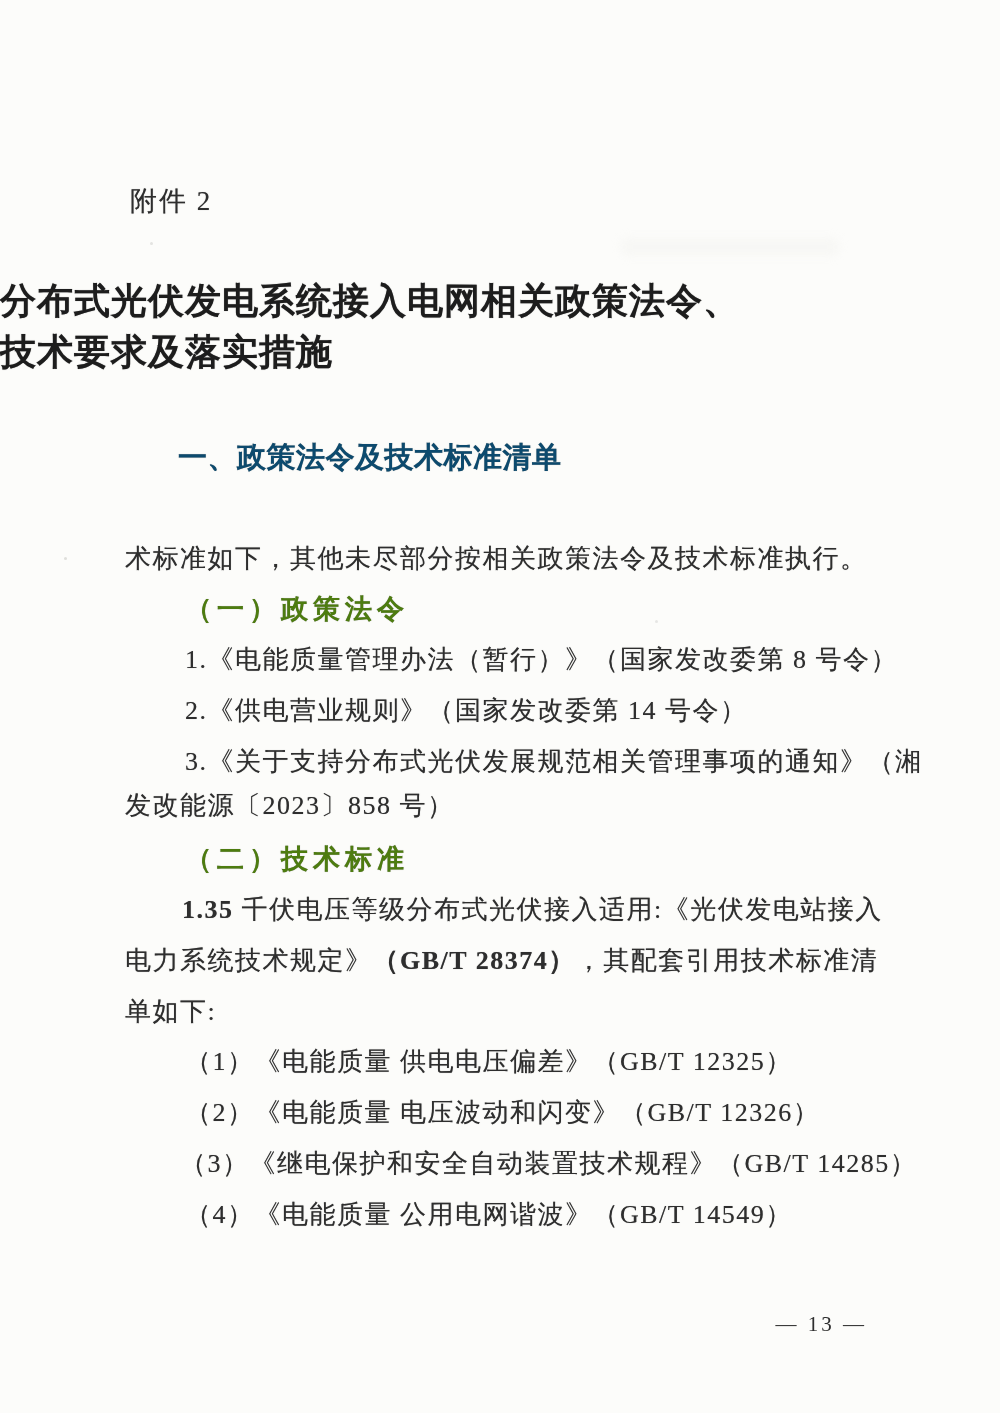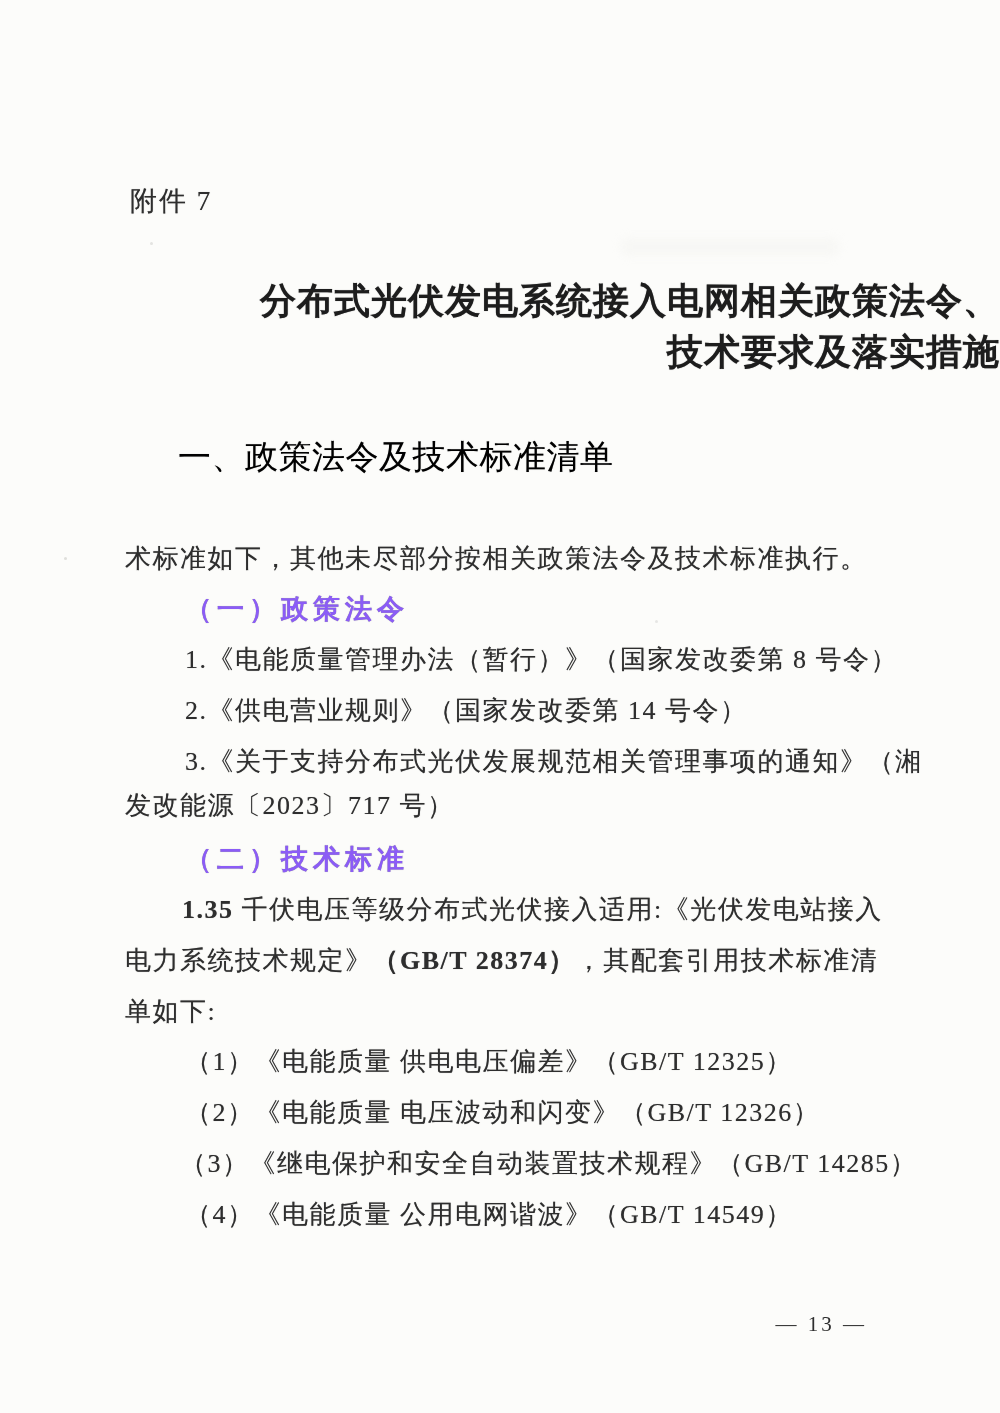--- a/index.html
+++ b/index.html
@@ -26,41 +26,41 @@
     text-shadow: 0 0 0.7px rgba(45,45,45,0.55);
   }
   .attachment {
     font-size: 27px;
     letter-spacing: 2px;
   }
   .doc-title {
     position: absolute;
     left: 0;
     width: 100%;
-    text-align: right;
+    text-align: left;
     font-weight: bold;
     font-size: 36px;
     line-height: 44px;
     letter-spacing: 1px;
     color: #1d1d1d;
     white-space: nowrap;
     text-shadow: 0 0 0.8px rgba(20,20,20,0.6);
   }
   .sec-heading {
     font-family: "Liberation Sans", "DejaVu Sans", sans-serif;
-    font-weight: normal;
-    font-size: 33px;
+    font-weight: bold;
+    font-size: 29px;
     letter-spacing: 0.5px;
-    color: #000000;
+    color: #0c4a6e;
   }
   .sub-heading {
     font-weight: bold;
     font-size: 27px;
     letter-spacing: 5px;
-    color: #8b5cf6;
+    color: #4d7c0f;
   }
   .pageno {
     position: absolute;
     top: 1312px;
     right: 133px;
     font-size: 21px;
     letter-spacing: 3px;
     color: #2e2e2e;
   }
   .speck {
@@ -79,35 +79,35 @@
 </head>
 <body>
 
 <div class="page">
 
   <div class="artifact" style="left:620px; top:238px; width:220px; height:18px; opacity:0.35;"></div>
   <div class="speck" style="left:150px; top:242px; width:3px; height:3px; opacity:0.25;"></div>
   <div class="speck" style="left:64px; top:557px; width:3px; height:3px; opacity:0.3;"></div>
   <div class="speck" style="left:655px; top:620px; width:3px; height:3px; opacity:0.22;"></div>
 
-  <div class="line attachment" style="left:130px; top:184px;">附件 7</div>
+  <div class="line attachment" style="left:130px; top:184px;">附件 2</div>
 
   <div class="doc-title" style="top:279px;">分布式光伏发电系统接入电网相关政策法令、</div>
   <div class="doc-title" style="top:330px;">技术要求及落实措施</div>
 
   <div class="line sec-heading" style="left:178px; top:440px;">一、政策法令及技术标准清单</div>
 
   <div class="line" style="left:125px; top:542px;">术标准如下，其他未尽部分按相关政策法令及技术标准执行。</div>
 
   <div class="line sub-heading" style="left:185px; top:592px;">（一）政策法令</div>
 
   <div class="line" style="left:185px; top:643px;">1.《电能质量管理办法（暂行）》（国家发改委第 8 号令）</div>
   <div class="line" style="left:185px; top:694px;">2.《供电营业规则》（国家发改委第 14 号令）</div>
   <div class="line" style="left:185px; top:745px;">3.《关于支持分布式光伏发展规范相关管理事项的通知》（湘</div>
-  <div class="line" style="left:125px; top:789px;">发改能源〔2023〕717 号）</div>
+  <div class="line" style="left:125px; top:789px;">发改能源〔2023〕858 号）</div>
 
   <div class="line sub-heading" style="left:185px; top:842px;">（二）技术标准</div>
 
   <div class="line" style="left:182px; top:893px;"><b>1.35</b><span> 千伏电压等级分布式光伏接入适用:《光伏发电站接入</span></div>
   <div class="line" style="left:125px; top:944px;"><span>电力系统技术规定》</span><b>（GB/T 28374）</b><span>，其配套引用技术标准清</span></div>
   <div class="line" style="left:125px; top:995px;">单如下:</div>
 
   <div class="line" style="left:185px; top:1045px;">（1）《电能质量 供电电压偏差》（GB/T 12325）</div>
   <div class="line" style="left:185px; top:1096px;">（2）《电能质量 电压波动和闪变》（GB/T 12326）</div>
   <div class="line" style="left:180px; top:1147px;">（3）《继电保护和安全自动装置技术规程》（GB/T 14285）</div>

